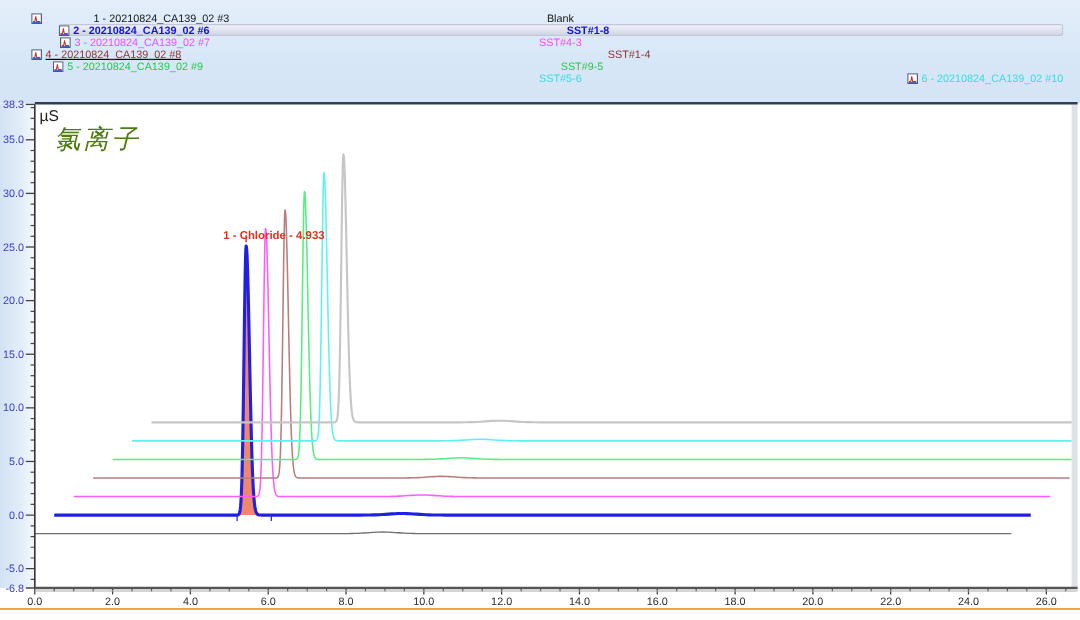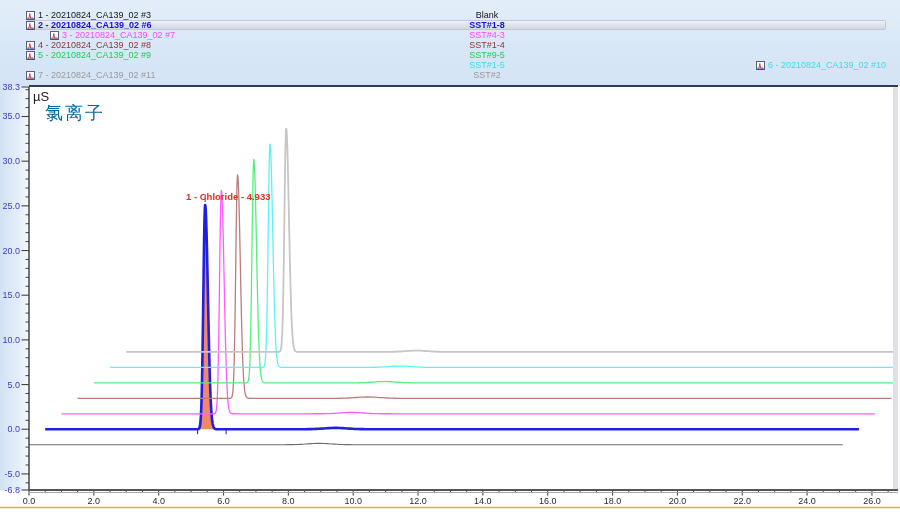--- a/index.html
+++ b/index.html
@@ -4,101 +4,92 @@
 <style>
   html,body{margin:0;padding:0;background:#fff;}
   #app{position:relative;width:900px;height:517px;background:#ffffff;overflow:hidden;
        font-family:"Liberation Sans",sans-serif;-webkit-font-smoothing:antialiased;}
   
   #legend{position:absolute;left:0;top:0;width:900px;height:86px;
           background:linear-gradient(180deg,#e4eefa 0%,#d8e7f7 55%,#d4e4f6 100%);}
   .lg-row{position:absolute;left:26px;right:14px;height:10px;display:flex;align-items:center;
           font-size:9px;line-height:10px;white-space:nowrap;}
   .lg-row.selected{background:linear-gradient(180deg,#f3f5fa,#ccd3e4);border-radius:2px;
-          box-shadow:0 0 0 1px #c2c8da inset;}
+          box-shadow:0 0 0 1px #c2c8da inset;margin-left:23px;}
   .lg-icon{width:9px;height:9px;margin-right:3px;flex:0 0 auto;display:block;}
   .lg-label{flex:0 0 auto;}
-  .lg-sample{position:absolute;left:386px;width:150px;text-align:center;}
+  .lg-sample{position:absolute;left:366px;width:150px;text-align:center;}
   .bold{font-weight:bold;}
   
   #yaxis-strip{position:absolute;left:0;top:86px;width:29px;height:404px;
           background:linear-gradient(90deg,#d2e2f4 0%,#e3edf9 60%,#f3f8fd 100%);}
   
-  #plot-title{position:absolute;left:45px;top:101px;font-size:18px;letter-spacing:2px;color:#0369a1;}
+  #plot-title{position:absolute;left:45px;top:101px;font-size:22px;letter-spacing:2px;color:#4d7c0f;font-style:italic;}
   #y-unit{position:absolute;left:33px;top:89px;font-size:13px;color:#222;}
   #peak-annotation{position:absolute;font-size:9.5px;font-weight:bold;white-space:nowrap;}
   svg text{font-family:"Liberation Sans",sans-serif;}
 </style>
 </head>
 <body>
 
 <div id="app">
   <div id="legend">
       <div class="lg-row" style="top: 10px;">
         <svg class="lg-icon" viewBox="0 0 9 9">
           <rect x="0.5" y="0.5" width="8" height="8" fill="#ffffff" stroke="#56607a" stroke-width="1"></rect>
           <path d="M1.5 7 L3 7 L3.8 2.6 L4.6 7 L7.5 7" stroke="#d03030" fill="none" stroke-width="0.9"></path>
           <path d="M1.2 8 L7.8 8" stroke="#2040c0" stroke-width="0.9" fill="none"></path>
         </svg>
-        <span class="lg-label" style="color: rgb(22, 22, 22);">1 - 20210824_CA139_02 #3</span>
+        <span class="lg-label" style="color: rgb(22, 22, 22); margin-left: 40px;">1 - 20210824_CA139_02 #3</span>
         <span class="lg-sample" style="color: rgb(22, 22, 22);">Blank</span>
       </div>
       <div class="lg-row selected" style="top: 20px;">
         <svg class="lg-icon" viewBox="0 0 9 9">
           <rect x="0.5" y="0.5" width="8" height="8" fill="#ffffff" stroke="#56607a" stroke-width="1"></rect>
           <path d="M1.5 7 L3 7 L3.8 2.6 L4.6 7 L7.5 7" stroke="#d03030" fill="none" stroke-width="0.9"></path>
           <path d="M1.2 8 L7.8 8" stroke="#2040c0" stroke-width="0.9" fill="none"></path>
         </svg>
         <span class="lg-label bold" style="color: rgb(18, 18, 221);">2 - 20210824_CA139_02 #6</span>
         <span class="lg-sample bold" style="color: rgb(18, 18, 221);">SST#1-8</span>
       </div>
       <div class="lg-row" style="top: 30px; padding-left: 24px;">
         <svg class="lg-icon" viewBox="0 0 9 9">
           <rect x="0.5" y="0.5" width="8" height="8" fill="#ffffff" stroke="#56607a" stroke-width="1"></rect>
           <path d="M1.5 7 L3 7 L3.8 2.6 L4.6 7 L7.5 7" stroke="#d03030" fill="none" stroke-width="0.9"></path>
           <path d="M1.2 8 L7.8 8" stroke="#2040c0" stroke-width="0.9" fill="none"></path>
         </svg>
         <span class="lg-label" style="color: rgb(255, 68, 255);">3 - 20210824_CA139_02 #7</span>
         <span class="lg-sample" style="color: rgb(255, 68, 255);">SST#4-3</span>
       </div>
-      <div class="lg-row" style="top: 40px;">
+      <div class="lg-row" style="top: 40px; text-decoration: underline;">
         <svg class="lg-icon" viewBox="0 0 9 9">
           <rect x="0.5" y="0.5" width="8" height="8" fill="#ffffff" stroke="#56607a" stroke-width="1"></rect>
           <path d="M1.5 7 L3 7 L3.8 2.6 L4.6 7 L7.5 7" stroke="#d03030" fill="none" stroke-width="0.9"></path>
           <path d="M1.2 8 L7.8 8" stroke="#2040c0" stroke-width="0.9" fill="none"></path>
         </svg>
         <span class="lg-label" style="color: rgb(143, 52, 52);">4 - 20210824_CA139_02 #8</span>
-        <span class="lg-sample" style="color: rgb(143, 52, 52);">SST#1-4</span>
-      </div>
-      <div class="lg-row" style="top: 50px;">
+        <span class="lg-sample" style="color: rgb(143, 52, 52); text-align: right;">SST#1-4</span>
+      </div>
+      <div class="lg-row" style="top: 50px; margin-left: 18px;">
         <svg class="lg-icon" viewBox="0 0 9 9">
           <rect x="0.5" y="0.5" width="8" height="8" fill="#ffffff" stroke="#56607a" stroke-width="1"></rect>
           <path d="M1.5 7 L3 7 L3.8 2.6 L4.6 7 L7.5 7" stroke="#d03030" fill="none" stroke-width="0.9"></path>
           <path d="M1.2 8 L7.8 8" stroke="#2040c0" stroke-width="0.9" fill="none"></path>
         </svg>
         <span class="lg-label" style="color: rgb(34, 204, 78);">5 - 20210824_CA139_02 #9</span>
         <span class="lg-sample" style="color: rgb(34, 204, 78);">SST#9-5</span>
       </div>
       <div class="lg-row" style="top: 60px; justify-content: flex-end;">
         <svg class="lg-icon" viewBox="0 0 9 9">
           <rect x="0.5" y="0.5" width="8" height="8" fill="#ffffff" stroke="#56607a" stroke-width="1"></rect>
           <path d="M1.5 7 L3 7 L3.8 2.6 L4.6 7 L7.5 7" stroke="#d03030" fill="none" stroke-width="0.9"></path>
           <path d="M1.2 8 L7.8 8" stroke="#2040c0" stroke-width="0.9" fill="none"></path>
         </svg>
         <span class="lg-label" style="color: rgb(53, 222, 222);">6 - 20210824_CA139_02 #10</span>
-        <span class="lg-sample" style="color: rgb(53, 222, 222);">SST#1-5</span>
-      </div>
-      <div class="lg-row" style="top: 70px;">
-        <svg class="lg-icon" viewBox="0 0 9 9">
-          <rect x="0.5" y="0.5" width="8" height="8" fill="#ffffff" stroke="#56607a" stroke-width="1"></rect>
-          <path d="M1.5 7 L3 7 L3.8 2.6 L4.6 7 L7.5 7" stroke="#d03030" fill="none" stroke-width="0.9"></path>
-          <path d="M1.2 8 L7.8 8" stroke="#2040c0" stroke-width="0.9" fill="none"></path>
-        </svg>
-        <span class="lg-label" style="color: rgb(154, 154, 154);">7 - 20210824_CA139_02 #11</span>
-        <span class="lg-sample" style="color: rgb(154, 154, 154);">SST#2</span>
+        <span class="lg-sample" style="color: rgb(53, 222, 222);">SST#5-6</span>
       </div>
     </div>
   <div id="yaxis-strip"></div>
   <svg id="chart" width="900" height="517" style="position:absolute;left:0;top:0;">
       <defs>
         <clipPath id="pc">
           <rect x="29" y="87" width="864" height="403"></rect>
         </clipPath>
       </defs>
       <rect x="29" y="87" width="864" height="403" fill="#ffffff"></rect>

